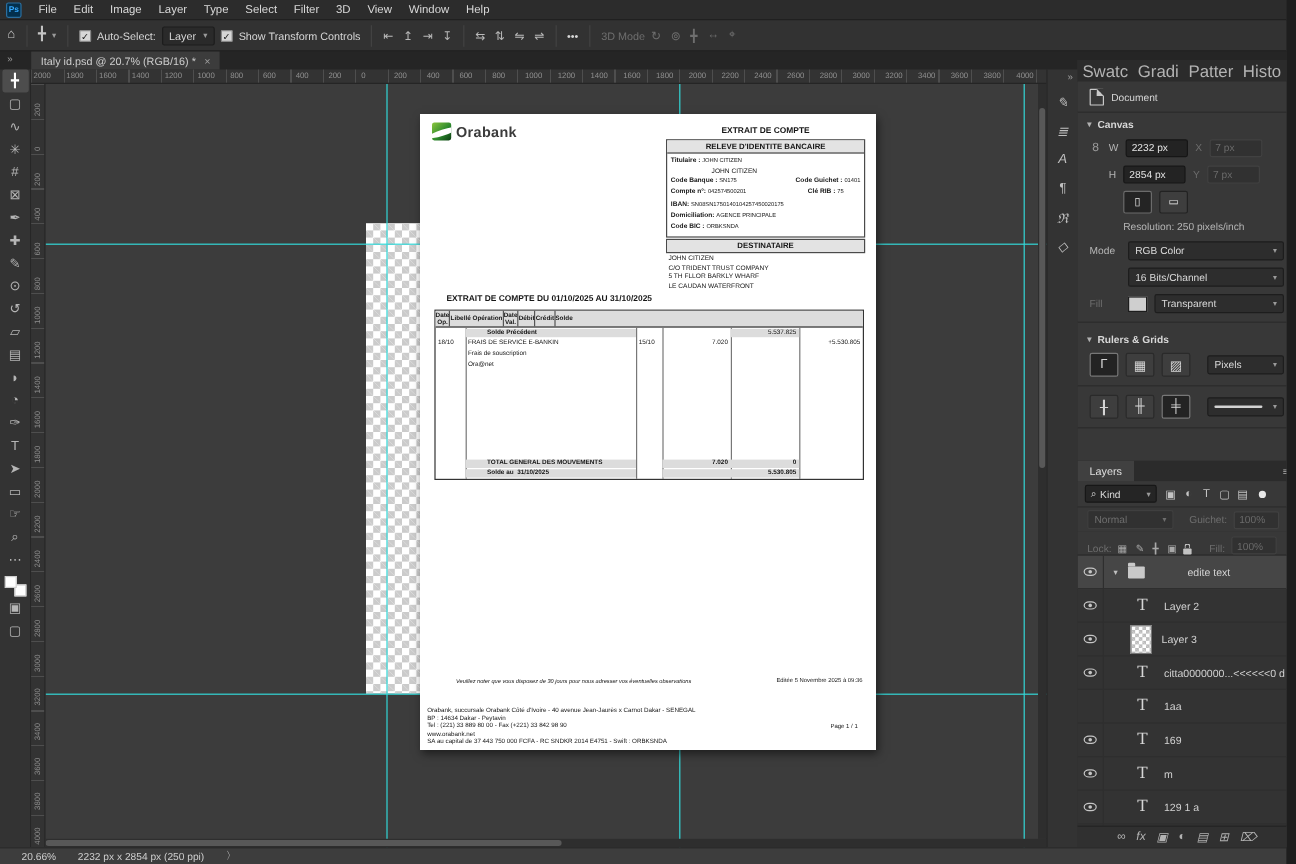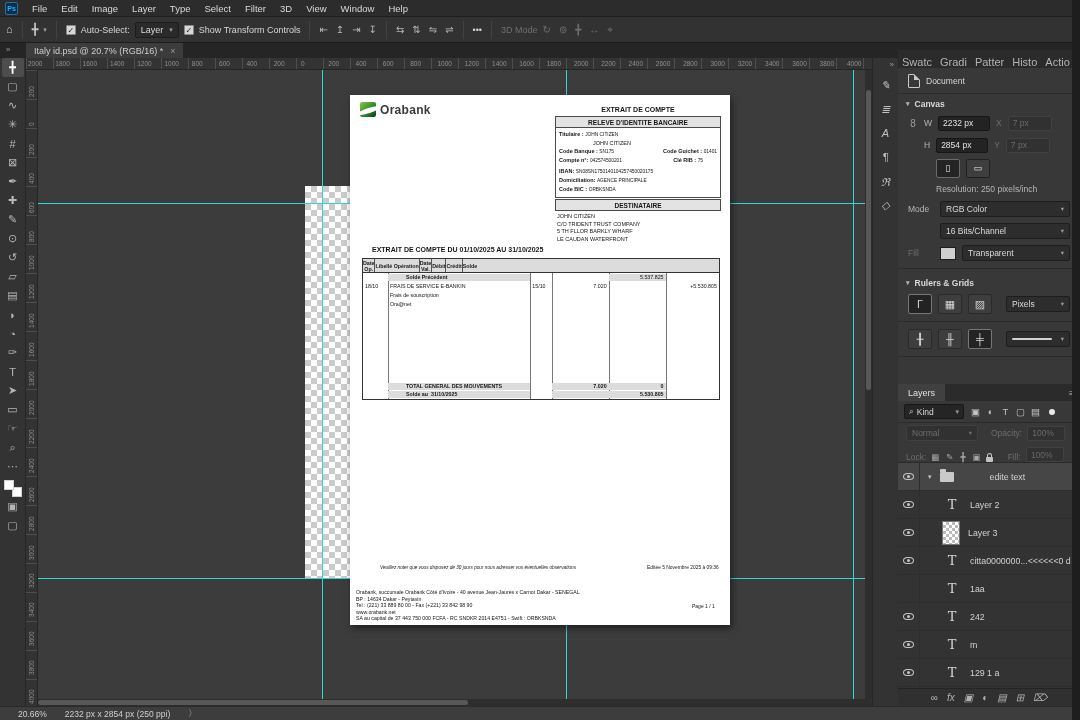--- a/index.html
+++ b/index.html
@@ -114,21 +114,21 @@
 
   
   .dockstrip { position:absolute; left:872px; top:58px; width:26px; bottom:14px; background:#333333;
                border-left:1px solid #262626; display:flex; flex-direction:column; align-items:center; }
   .dockstrip .collapse { align-self:flex-end; padding:2px 4px 4px 0; font-size:8px; color:#9a9a9a; }
   .dock-icon { width:22px; height:24px; display:flex; align-items:center; justify-content:center;
                font-size:11px; color:#c0c0c0; font-style:italic; }
 
   
   .panels { position:absolute; left:898px; top:50px; width:182px; bottom:14px; background:#333333; }
-  .ptabs { display:flex; height:18px; background:#2b2b2b; font-size:11px; align-items:flex-end; }
+  .ptabs { display:flex; height:18px; background:#2b2b2b; font-size:14px; align-items:center; }
   .ptab { padding:0 4px; display:flex; align-items:center; color:#b3b3b3; }
   .ptab[data-active="1"] { background:#383838; color:#ffffff; font-weight:bold; }
   .ptab-menu { margin-left:auto; padding:0 6px; color:#b3b3b3; display:flex; align-items:center; }
   .props { position:absolute; left:0; right:0; top:18px; height:316px; background:#383838;
            font-size:8.5px; overflow:hidden; }
   .prow { display:flex; align-items:center; gap:6px; padding:0 10px; }
   .pdivider { height:1px; background:#2b2b2b; margin:4px 0; }
   .psec { display:flex; align-items:center; gap:5px; padding:5px 10px 3px 8px; color:#d8d8d8; font-weight:bold; }
   .psec .tri { font-size:7px; color:#b0b0b0; }
   .pin { background:#232323; border:1px solid #161616; border-radius:2px; height:15px; color:#e2e2e2;
@@ -701,21 +701,21 @@
             <span class="f-icon">▢</span>
             <span class="f-icon">▤</span>
           </div>
         <span class="pin-dot"></span>
       </div>
       <div class="lblend">
         <span class="pselect grayed" style="width:72px;border-color:#3f3f3f;background:#313131">
           <span class="grayed">Normal</span>
           <span class="ob-caret grayed">▾</span>
         </span>
-        <span class="plabel dim" style="margin-left:8px">Opacity:</span>
+        <span class="plabel dim" style="margin-left:8px">Guichet:</span>
         <span class="pin dis" style="width:38px">100%</span>
       </div>
       <div class="llock">
         <span class="plabel dim">Lock:</span>
         <div style="display:flex;gap:7px">
 
         <span class="lock-ic">▦</span>
             <span class="lock-ic">✎</span>
             <span class="lock-ic">╋</span>
             <span class="lock-ic">▣</span>
@@ -787,21 +787,21 @@
         </div>
           <div class="lrow" data-type="text" data-sel="0" data-ind="1">
           <span class="eyebox" data-on="1">
               <span class="eye"></span>
             </span>
           <div class="lmain">
 
             <span class="lthumb">
                 <span>T</span>
               </span>
-            <span class="lname">242</span>
+            <span class="lname">169</span>
           </div>
         </div>
           <div class="lrow" data-type="text" data-sel="0" data-ind="1">
           <span class="eyebox" data-on="1">
               <span class="eye"></span>
             </span>
           <div class="lmain">
 
             <span class="lthumb">
                 <span>T</span>

